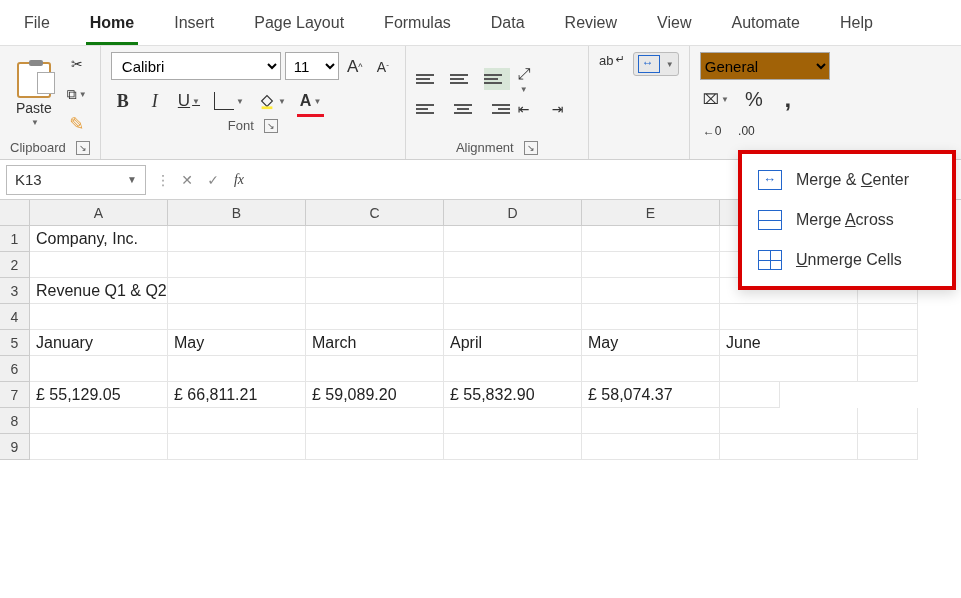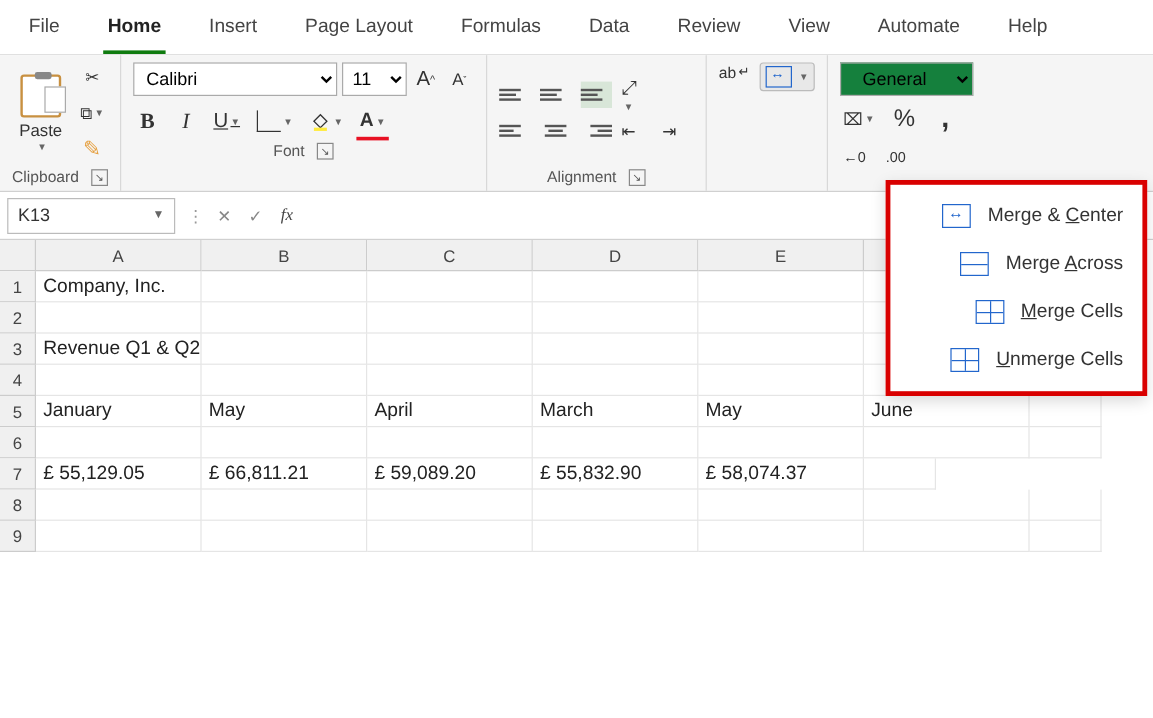--- a/index.html
+++ b/index.html
@@ -19,21 +19,21 @@
 
 
 .paste-btn { display: flex; flex-direction: column; align-items: center; gap: 2px; cursor: pointer; padding: 2px 6px; }
 .paste-icon { width: 34px; height: 36px; background: #fff; border: 2px solid #c89040; border-radius: 3px; position: relative; }
 .paste-icon::before { content: ''; position: absolute; top: -4px; left: 10px; width: 14px; height: 6px; background: #888; border-radius: 2px; }
 .paste-icon::after { content: ''; position: absolute; right: -6px; top: 8px; width: 16px; height: 20px; background: #fff; border: 1px solid #aaa; }
 .clip-col { display: flex; flex-direction: column; gap: 6px; }
 .clip-btn { width: 26px; height: 24px; display: flex; align-items: center; justify-content: center; cursor: pointer; }
 
 
-.font-row1 { display: flex; align-items: center; gap: 4px; margin-bottom: 8px; }
+.font-row1 { display: flex; align-items: flex-end; gap: 4px; margin-bottom: 8px; }
 .font-row2 { display: flex; align-items: center; gap: 8px; }
 .font-select { width: 170px; height: 28px; border: 1px solid #aaa; padding: 2px 6px; font-size: 15px; background: #fff; }
 .size-select { width: 54px; height: 28px; border: 1px solid #aaa; padding: 2px 4px; font-size: 15px; background: #fff; }
 .font-btn { min-width: 24px; height: 26px; display: flex; align-items: center; justify-content: center; cursor: pointer; padding: 0 3px; }
 .font-btn.bold { font-weight: 800; font-size: 18px; font-family: 'Times New Roman', serif; }
 .font-btn.italic { font-style: italic; font-size: 18px; font-family: 'Times New Roman', serif; }
 .font-btn.underline { text-decoration: underline; font-size: 17px; }
 .grow { font-size: 17px; }
 .shrink { font-size: 14px; }
 .dd { font-size: 8px; margin-left: 2px; color: #666; }
@@ -48,21 +48,21 @@
 .align-btn { width: 26px; height: 22px; display: flex; flex-direction: column; justify-content: center; cursor: pointer; gap: 2px; }
 .lines span { display: block; height: 2px; background: #555; }
 .merge-wrap { display: flex; align-items: center; border: 1px solid #bbb; border-radius: 3px; padding: 2px 4px; background: #e8e8e8; cursor: pointer; }
 .merge-icon { width: 22px; height: 18px; border: 1.5px solid #2266cc; position: relative; }
 .merge-icon::before { content: '↔'; position: absolute; top: -2px; left: 3px; color: #2266cc; font-size: 12px; }
 
 
 .wrap-col { display: flex; gap: 8px; align-items: center; }
 
 
-.num-select { width: 111px; height: 28px; border: 1px solid #aaa; padding: 2px 14px; font-size: 15px; background: #15803d; }
+.num-select { width: 130px; height: 28px; border: 1px solid #aaa; padding: 2px 0; font-size: 15px; background: #a16207; }
 .num-row { display: flex; gap: 10px; align-items: center; margin-top: 6px; }
 
 
 .fbar { display: flex; align-items: center; border-bottom: 1px solid #d0d0d0; height: 40px; }
 .namebox { width: 140px; height: 30px; border: 1px solid #bbb; margin: 0 6px; display: flex; align-items: center; padding: 0 8px; font-size: 15px; background: #fff; }
 .namebox .dd2 { margin-left: auto; color: #666; font-size: 10px; }
 .fbar-sep { color: #999; margin: 0 4px; }
 .fbar-btn { width: 26px; height: 26px; display: flex; align-items: center; justify-content: center; cursor: pointer; color: #888; }
 .formula-input { flex: 1; height: 30px; border: none; outline: none; padding: 0 8px; font-size: 15px; }
 
@@ -70,21 +70,21 @@
 .grid { display: flex; flex-direction: column; }
 .col-headers { display: flex; }
 .corner { width: 30px; height: 26px; background: #f0f0f0; border-right: 1px solid #ccc; border-bottom: 1px solid #ccc; }
 .colh { width: 138px; height: 26px; background: #f0f0f0; border-right: 1px solid #ccc; border-bottom: 1px solid #ccc; display: flex; align-items: center; justify-content: center; font-size: 14px; color: #444; cursor: pointer; }
 .row { display: flex; }
 .rowh { width: 30px; height: 26px; background: #f0f0f0; border-right: 1px solid #ccc; border-bottom: 1px solid #ccc; display: flex; align-items: center; justify-content: center; font-size: 14px; color: #444; cursor: pointer; }
 .cell { width: 138px; height: 26px; border-right: 1px solid #e5e5e5; border-bottom: 1px solid #e5e5e5; padding: 2px 6px; font-size: 16px; color: #222; display: flex; align-items: center; cursor: cell; overflow: visible; white-space: nowrap; }
 
 
 .merge-menu { position: absolute; left: 738px; top: 150px; width: 218px; background: #fff; border: 4px solid #d90000; box-shadow: 0 4px 12px rgba(0,0,0,.15); padding: 6px 0; z-index: 100; }
-.merge-item { display: flex; align-items: center; gap: 14px; padding: 10px 16px; cursor: pointer; font-size: 16px; justify-content: flex-end; }
+.merge-item { display: flex; align-items: center; gap: 14px; padding: 10px 16px; cursor: pointer; font-size: 16px; }
 .mi-icon { width: 24px; height: 20px; border: 1.5px solid #2266cc; position: relative; flex-shrink: 0; }
 .mi-icon.center::after { content: '↔'; position: absolute; top: -1px; left: 4px; color: #2266cc; font-size: 13px; }
 .mi-icon.across::before { content: ''; position: absolute; top: 50%; left: 0; right: 0; height: 1px; background: #2266cc; }
 .mi-icon.cells::before, .mi-icon.unmerge::before { content: ''; position: absolute; top: 0; bottom: 0; left: 50%; width: 1px; background: #2266cc; }
 .mi-icon.cells::after, .mi-icon.unmerge::after { content: ''; position: absolute; left: 0; right: 0; top: 50%; height: 1px; background: #2266cc; }
 .u { text-decoration: underline; }
 </style>
 </head>
 <body>
 
@@ -329,22 +329,22 @@
         <div class="cell"></div>
         <div class="cell"></div>
         <div class="cell"></div>
         <div class="cell"></div>
         <div class="cell" style="width: 60px;"></div>
       </div>
       <div class="row">
         <div class="rowh">5</div>
         <div class="cell">January</div>
         <div class="cell">May</div>
+        <div class="cell">March</div>
         <div class="cell">April</div>
-        <div class="cell">March</div>
         <div class="cell">May</div>
         <div class="cell">June</div>
         <div class="cell" style="width: 60px;"></div>
       </div>
       <div class="row">
         <div class="rowh">6</div>
         <div class="cell"></div>
         <div class="cell"></div>
         <div class="cell"></div>
         <div class="cell"></div>
@@ -387,20 +387,16 @@
 <div class="merge-menu">
   <div class="merge-item">
     <div class="mi-icon center"></div>
     <span>Merge &amp; <span class="u">C</span>enter</span>
   </div>
   <div class="merge-item">
     <div class="mi-icon across"></div>
     <span>Merge <span class="u">A</span>cross</span>
   </div>
   <div class="merge-item">
-    <div class="mi-icon cells"></div>
-    <span><span class="u">M</span>erge Cells</span>
-  </div>
-  <div class="merge-item">
     <div class="mi-icon unmerge"></div>
     <span><span class="u">U</span>nmerge Cells</span>
   </div>
 </div>
 
 </body></html>

